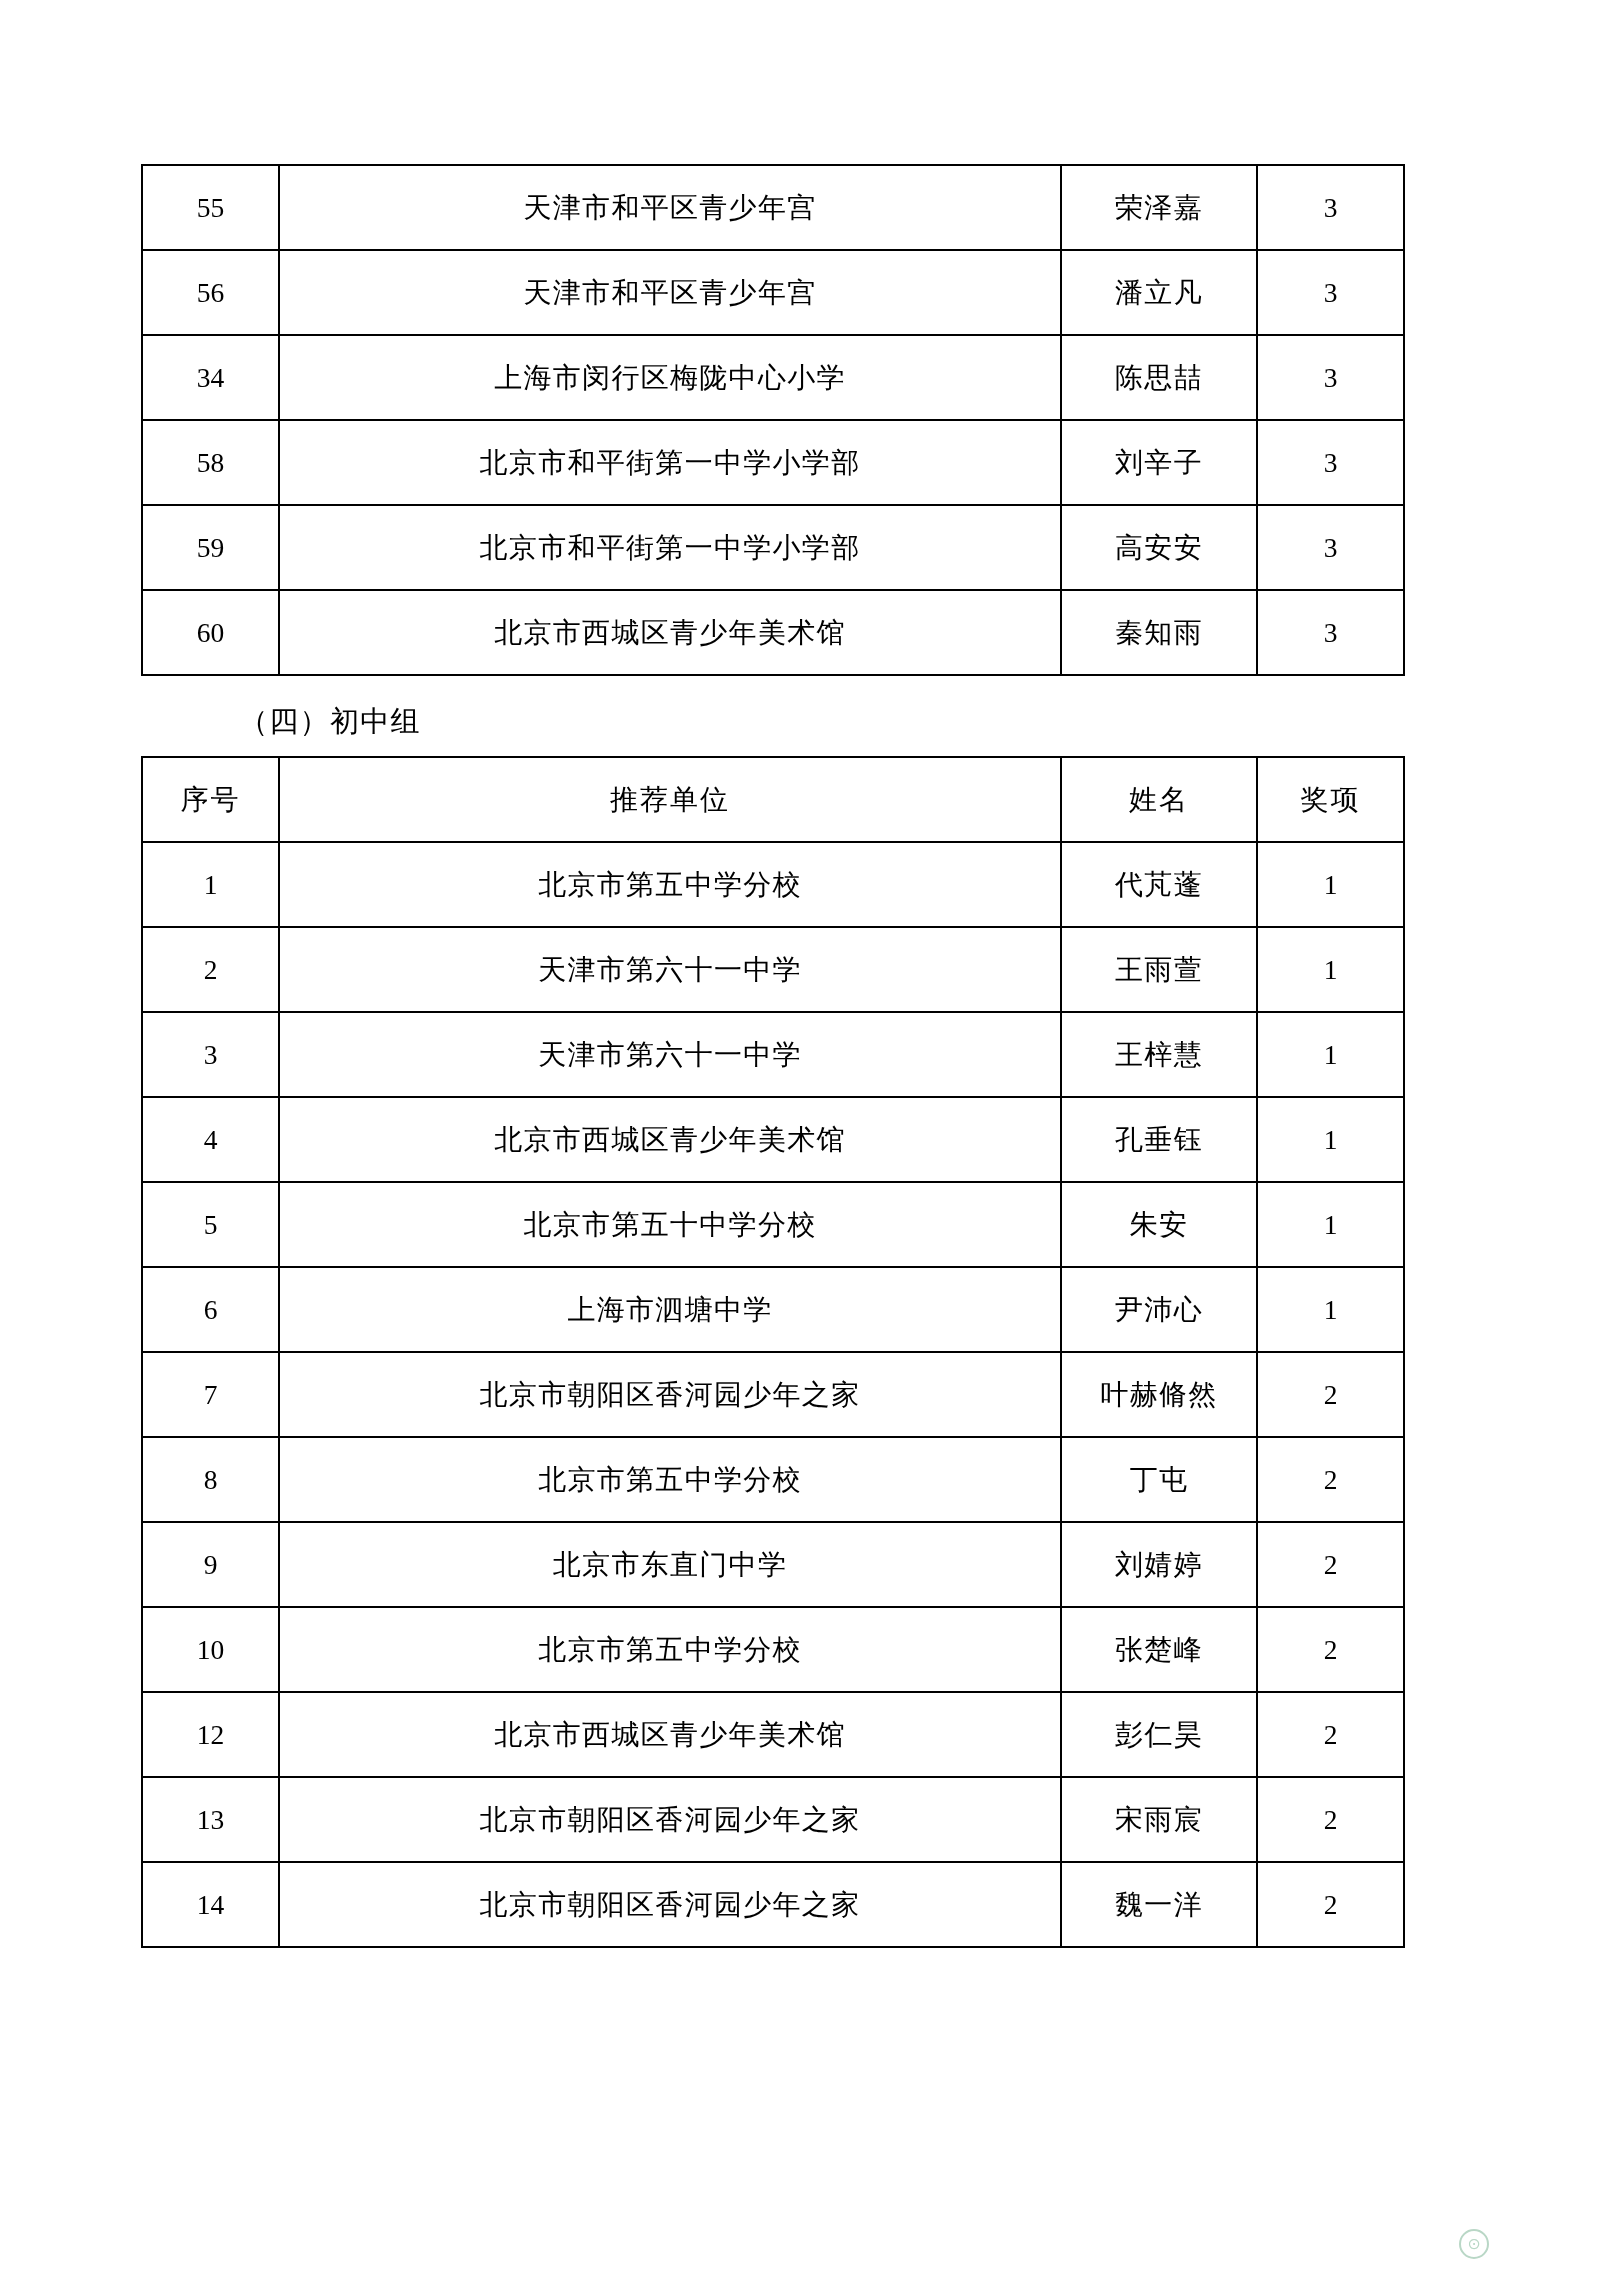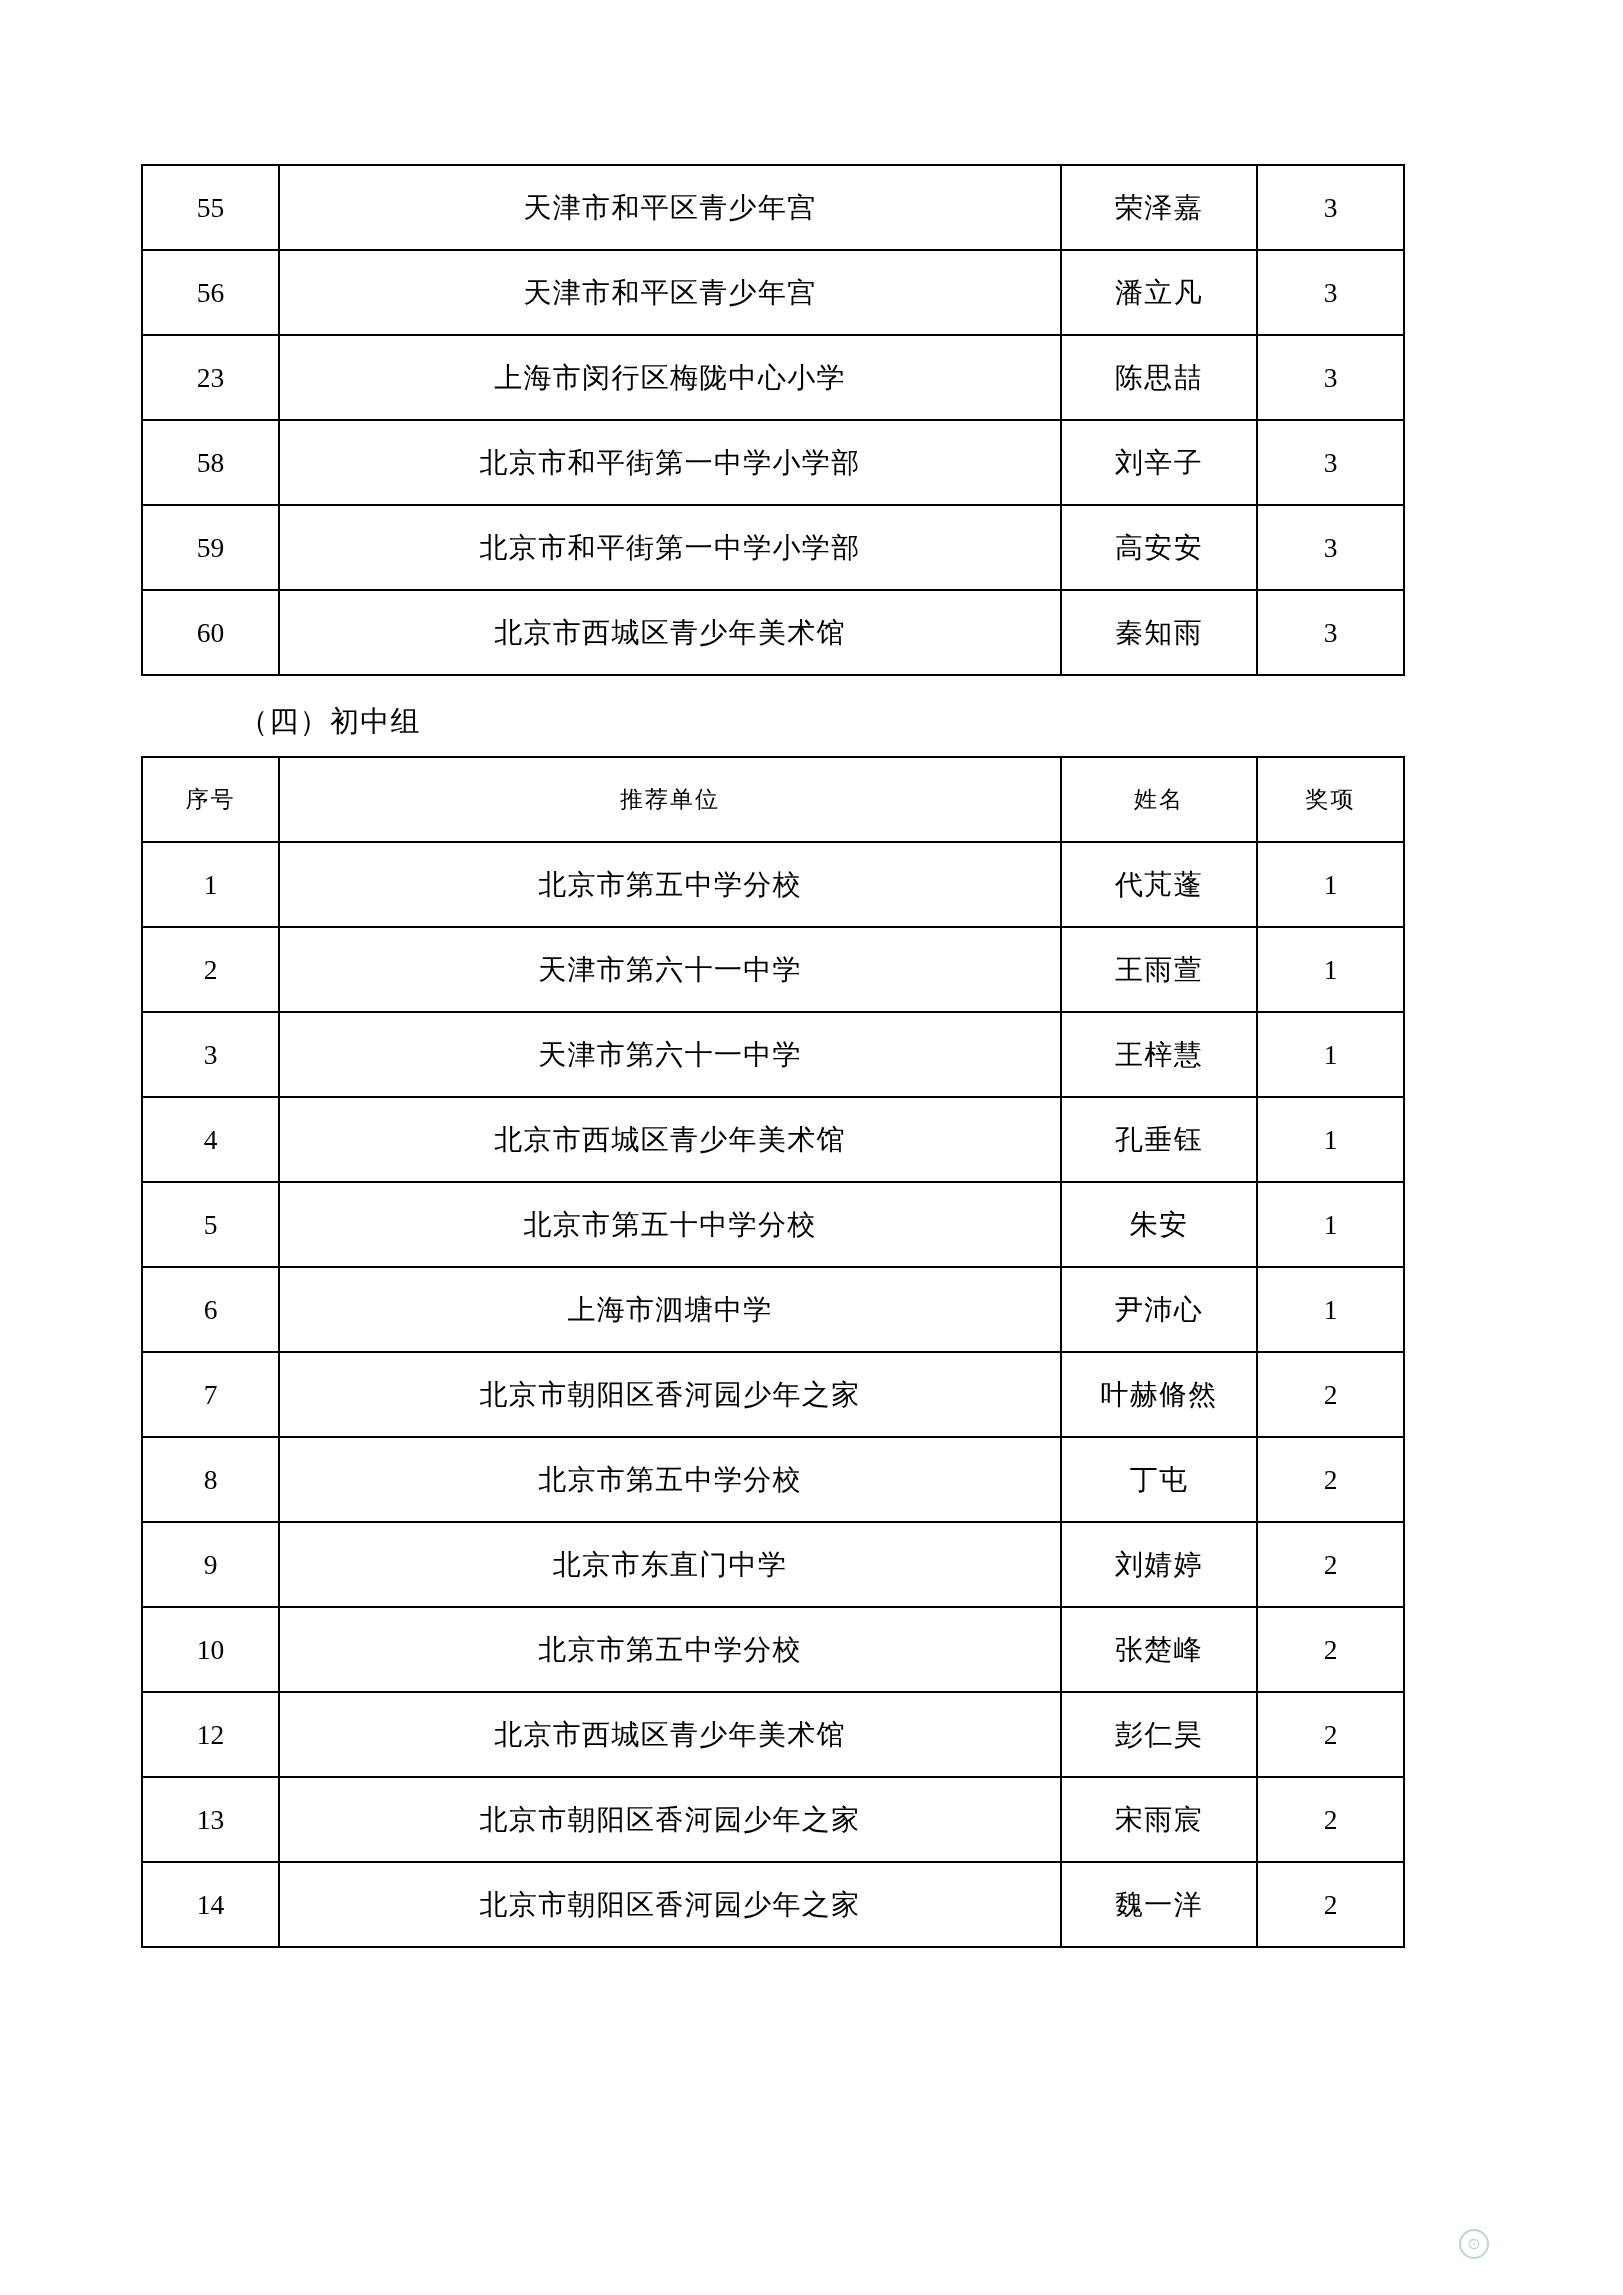--- a/index.html
+++ b/index.html
@@ -57,21 +57,21 @@
     font-size: 28px;
     letter-spacing: 1.3px;
     margin-top: 20px;
   }
   .cell-award {
     font-family: "Liberation Serif", "DejaVu Serif", serif;
     font-size: 27.5px;
   }
   .header-row td {
     font-family: Liberation Mono, monospace;
-    font-size: 23px;
+    font-size: 28px;
     font-weight: bold;
     letter-spacing: 2px;
   }
   .section-heading {
     font-family: "DejaVu Serif", "Liberation Serif", serif;
     font-size: 29px;
     letter-spacing: 1.3px;
     margin: 26px 0 14.4px 0;
     padding-left: 98px;
   }
@@ -111,21 +111,21 @@
           <td class="cell-text">荣泽嘉</td>
           <td class="cell-award">3</td>
         </tr>
         <tr>
           <td class="cell-idx">56</td>
           <td class="cell-text">天津市和平区青少年宫</td>
           <td class="cell-text">潘立凡</td>
           <td class="cell-award">3</td>
         </tr>
         <tr>
-          <td class="cell-idx">23</td>
+          <td class="cell-idx">34</td>
           <td class="cell-text">上海市闵行区梅陇中心小学</td>
           <td class="cell-text">陈思喆</td>
           <td class="cell-award">3</td>
         </tr>
         <tr>
           <td class="cell-idx">58</td>
           <td class="cell-text">北京市和平街第一中学小学部</td>
           <td class="cell-text">刘辛子</td>
           <td class="cell-award">3</td>
         </tr>

